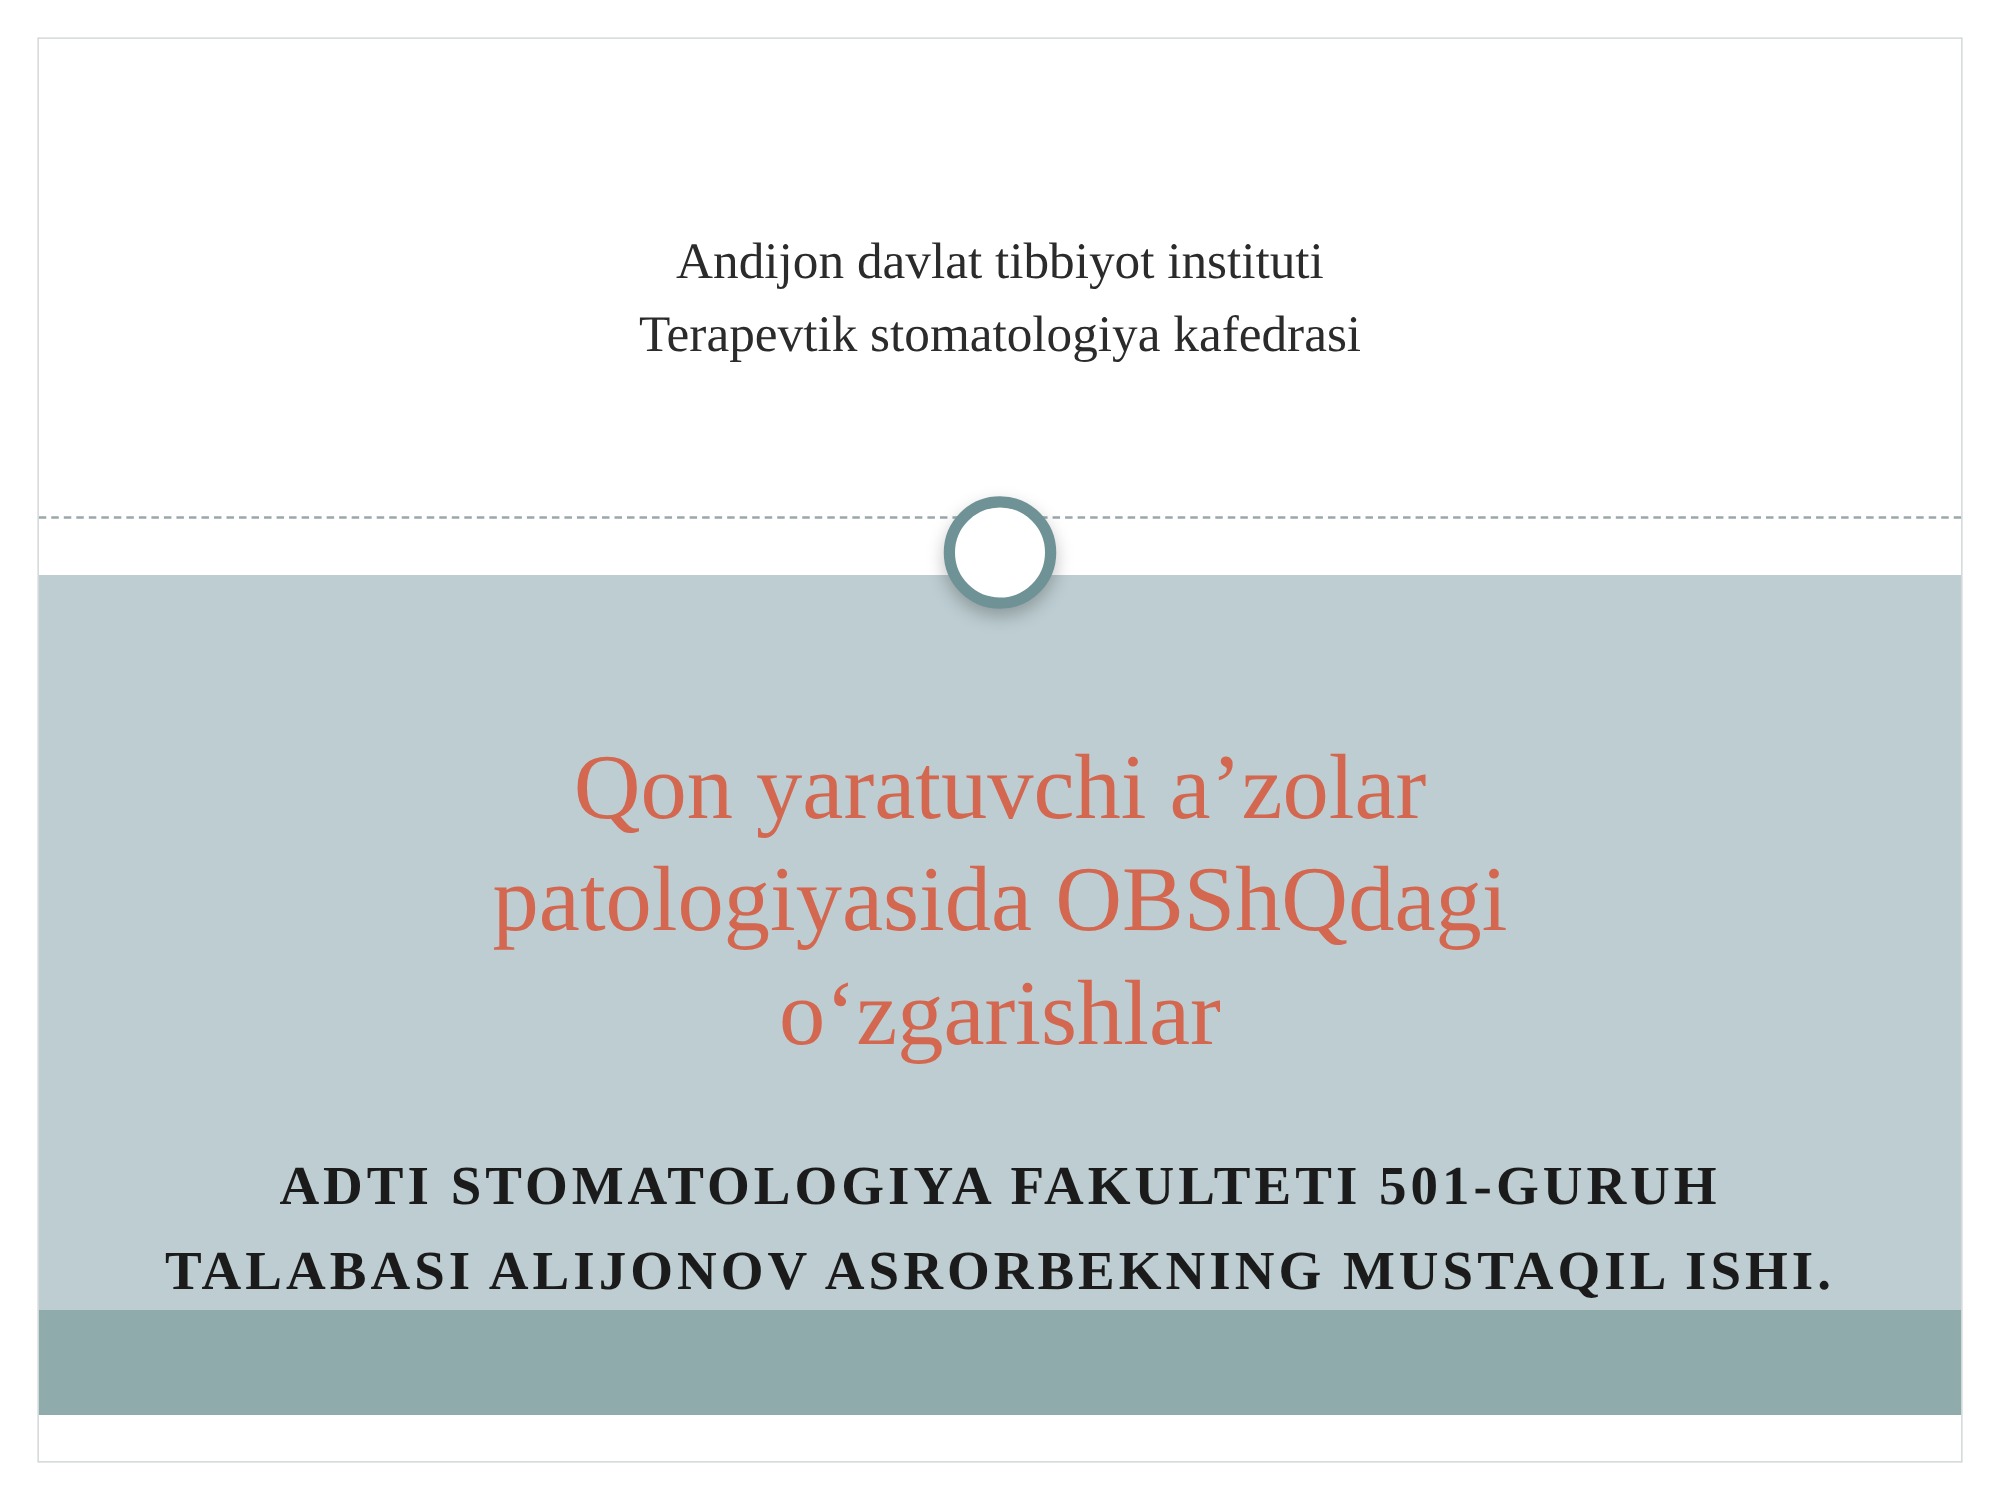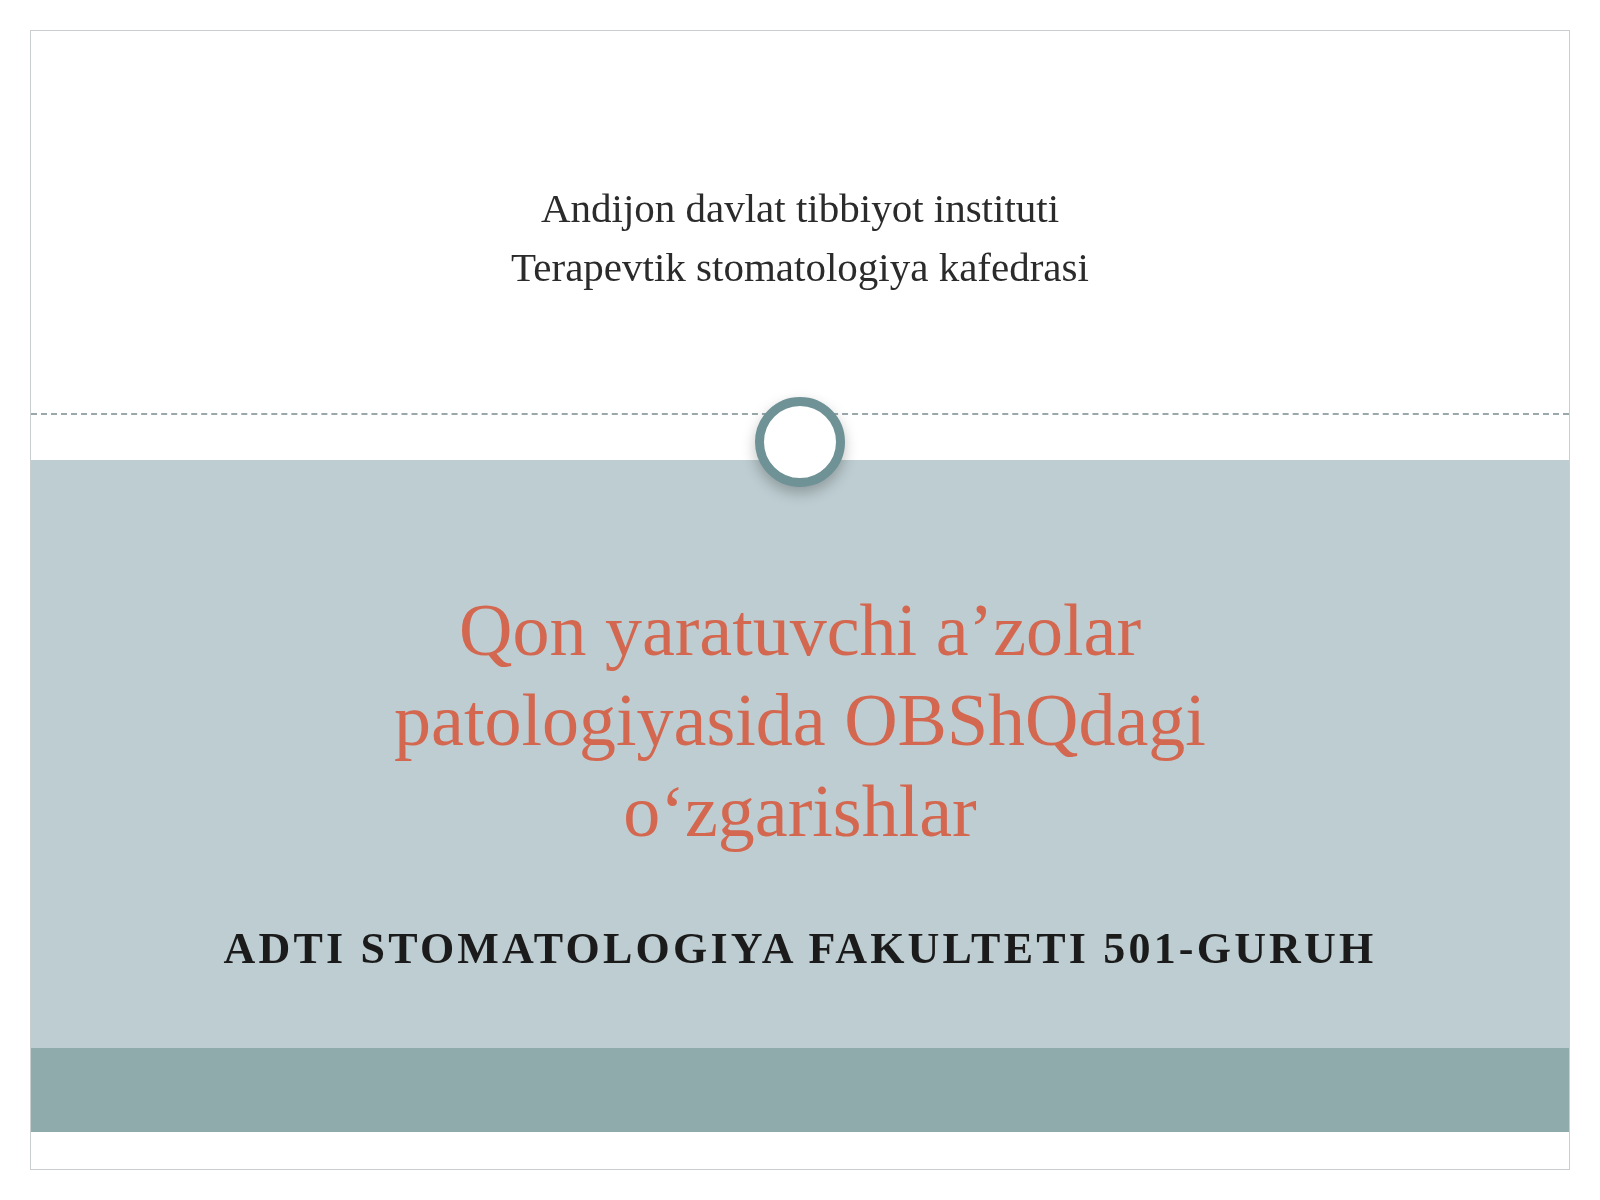--- a/index.html
+++ b/index.html
@@ -133,17 +133,18 @@
   </div>
 
   <div class="divider"></div>
 
   <div class="ring"></div>
 
   <div class="body-area">
     <div class="main-title">Qon yaratuvchi a’zolar patologiyasida OBShQdagi o‘zgarishlar</div>
     <div class="subtitle">
       <span class="line">ADTI STOMATOLOGIYA FAKULTETI 501-GURUH</span>
+      <span class="line">TALABASI ALIJONOV ASRORBEKNING MUSTAQIL ISHI.</span>
     </div>
     <div class="footer-strip"></div>
   </div>
 
 </div>
 
 </body></html>

